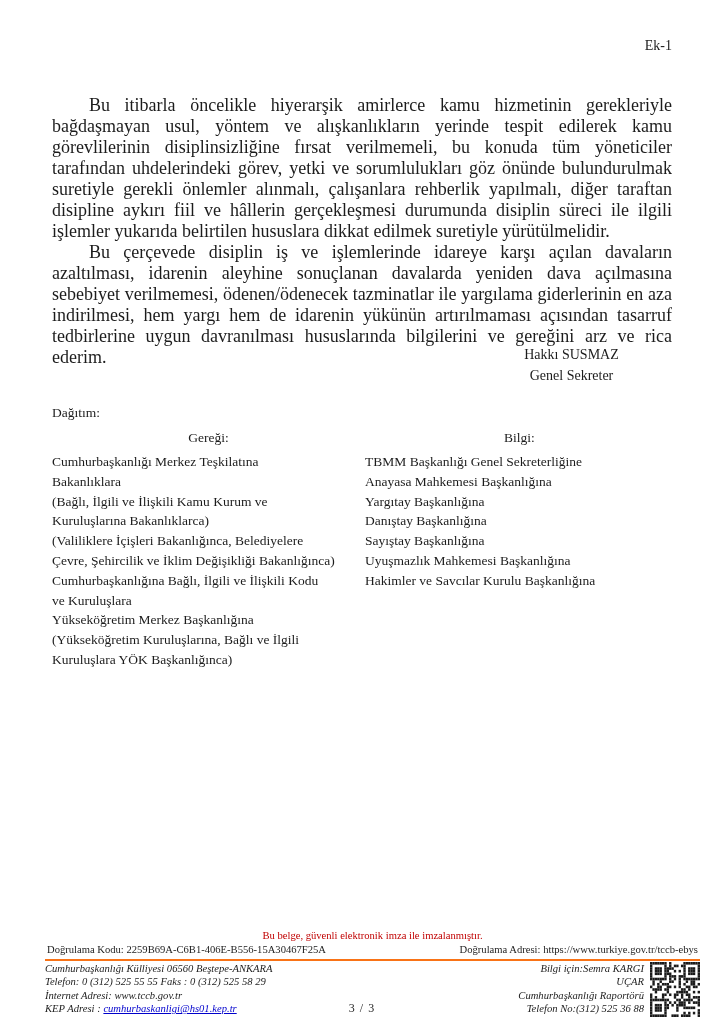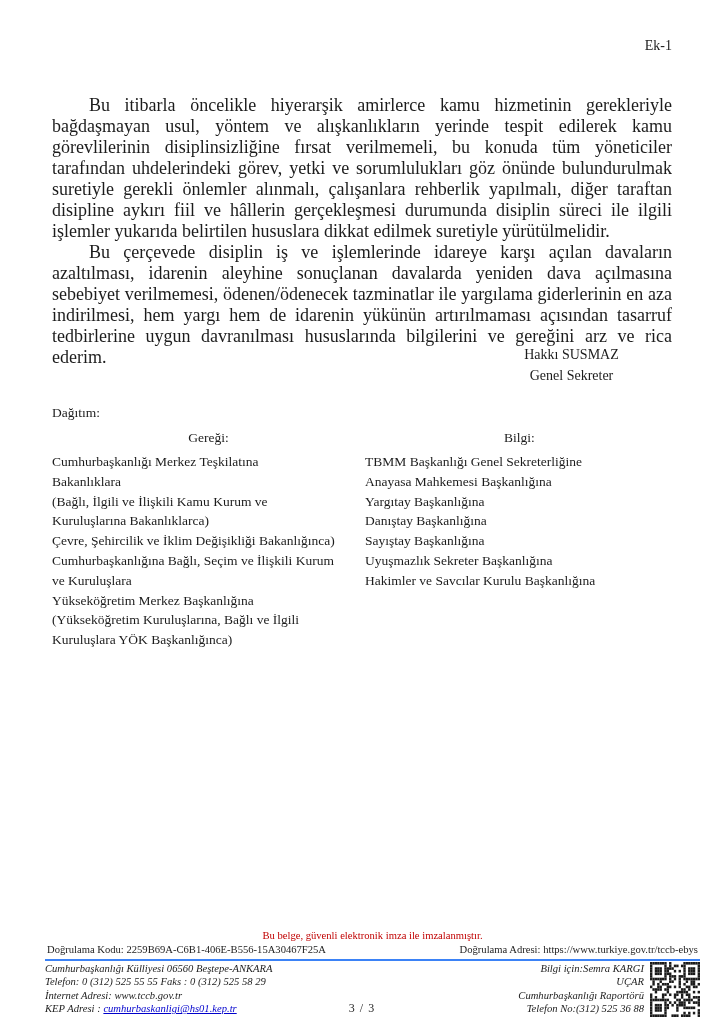--- a/index.html
+++ b/index.html
@@ -18,21 +18,21 @@
   .dagitim{position:absolute;left:52px;top:403px;width:622px;font-size:13.5px;}
   .dagitim-title{line-height:19px;margin-bottom:6px;}
   .dagitim-cols{display:flex;}
   .col-geregi{width:313px;flex:0 0 313px;}
   .col-bilgi{flex:1;}
   .col-header{line-height:20px;margin-bottom:4px;text-align:center;}
   .dist-line{line-height:19.8px;white-space:nowrap;}
   .footer{position:absolute;left:45px;top:929px;width:655px;font-size:10.6px;}
   .esign-notice{text-align:center;color:#c00000;line-height:13px;margin-bottom:2px;}
   .dogrulama-row{display:flex;justify-content:space-between;
-    padding:0 2px 3px 2px;border-bottom:2px solid #3b82f6;line-height:12px;}
+    padding:0 2px 3px 2px;border-bottom:2px solid #f97316;line-height:12px;}
   .contact-row{display:flex;justify-content:flex-end;padding-top:1px;font-style:italic;}
   .contact-left{line-height:13.4px;}
   .contact-right{text-align:right;line-height:13.4px;margin-left:auto;}
   .kep-link{color:#0000cc;text-decoration:underline;cursor:pointer;}
   .qr-box{width:50px;height:55px;margin-left:6px;flex:0 0 50px;}
   .qr-box svg{width:50px;height:55px;display:block;}
   .page-num{position:absolute;top:1001px;left:0;width:100%;
     text-align:center;font-size:12px;letter-spacing:1px;}
 </style>
 </head>
@@ -54,35 +54,36 @@
 
   <div class="dagitim">
     <div class="dagitim-title">Dağıtım:</div>
     <div class="dagitim-cols">
       <div class="col-geregi">
         <div class="col-header">Gereği:</div>
         <div class="dist-line">Cumhurbaşkanlığı Merkez Teşkilatına</div>
         <div class="dist-line">Bakanlıklara</div>
         <div class="dist-line">(Bağlı, İlgili ve İlişkili Kamu Kurum ve</div>
         <div class="dist-line">Kuruluşlarına Bakanlıklarca)</div>
+        <div class="dist-line">(Valiliklere İçişleri Bakanlığınca, Belediyelere</div>
         <div class="dist-line">Çevre, Şehircilik ve İklim Değişikliği Bakanlığınca)</div>
-        <div class="dist-line">Cumhurbaşkanlığına Bağlı, Seçim ve İlişkili Kurum</div>
+        <div class="dist-line">Cumhurbaşkanlığına Bağlı, İlgili ve İlişkili Kodu</div>
         <div class="dist-line">ve Kuruluşlara</div>
         <div class="dist-line">Yükseköğretim Merkez Başkanlığına</div>
         <div class="dist-line">(Yükseköğretim Kuruluşlarına, Bağlı ve İlgili</div>
         <div class="dist-line">Kuruluşlara YÖK Başkanlığınca)</div>
       </div>
       <div class="col-bilgi">
         <div class="col-header">Bilgi:</div>
         <div class="dist-line">TBMM Başkanlığı Genel Sekreterliğine</div>
         <div class="dist-line">Anayasa Mahkemesi Başkanlığına</div>
         <div class="dist-line">Yargıtay Başkanlığına</div>
         <div class="dist-line">Danıştay Başkanlığına</div>
         <div class="dist-line">Sayıştay Başkanlığına</div>
-        <div class="dist-line">Uyuşmazlık Sekreter Başkanlığına</div>
+        <div class="dist-line">Uyuşmazlık Mahkemesi Başkanlığına</div>
         <div class="dist-line">Hakimler ve Savcılar Kurulu Başkanlığına</div>
       </div>
     </div>
   </div>
 
   <div class="footer">
     <div class="esign-notice">Bu belge, güvenli elektronik imza ile imzalanmıştır.</div>
     <div class="dogrulama-row">
       <div>
         <span>Doğrulama Kodu:</span>

